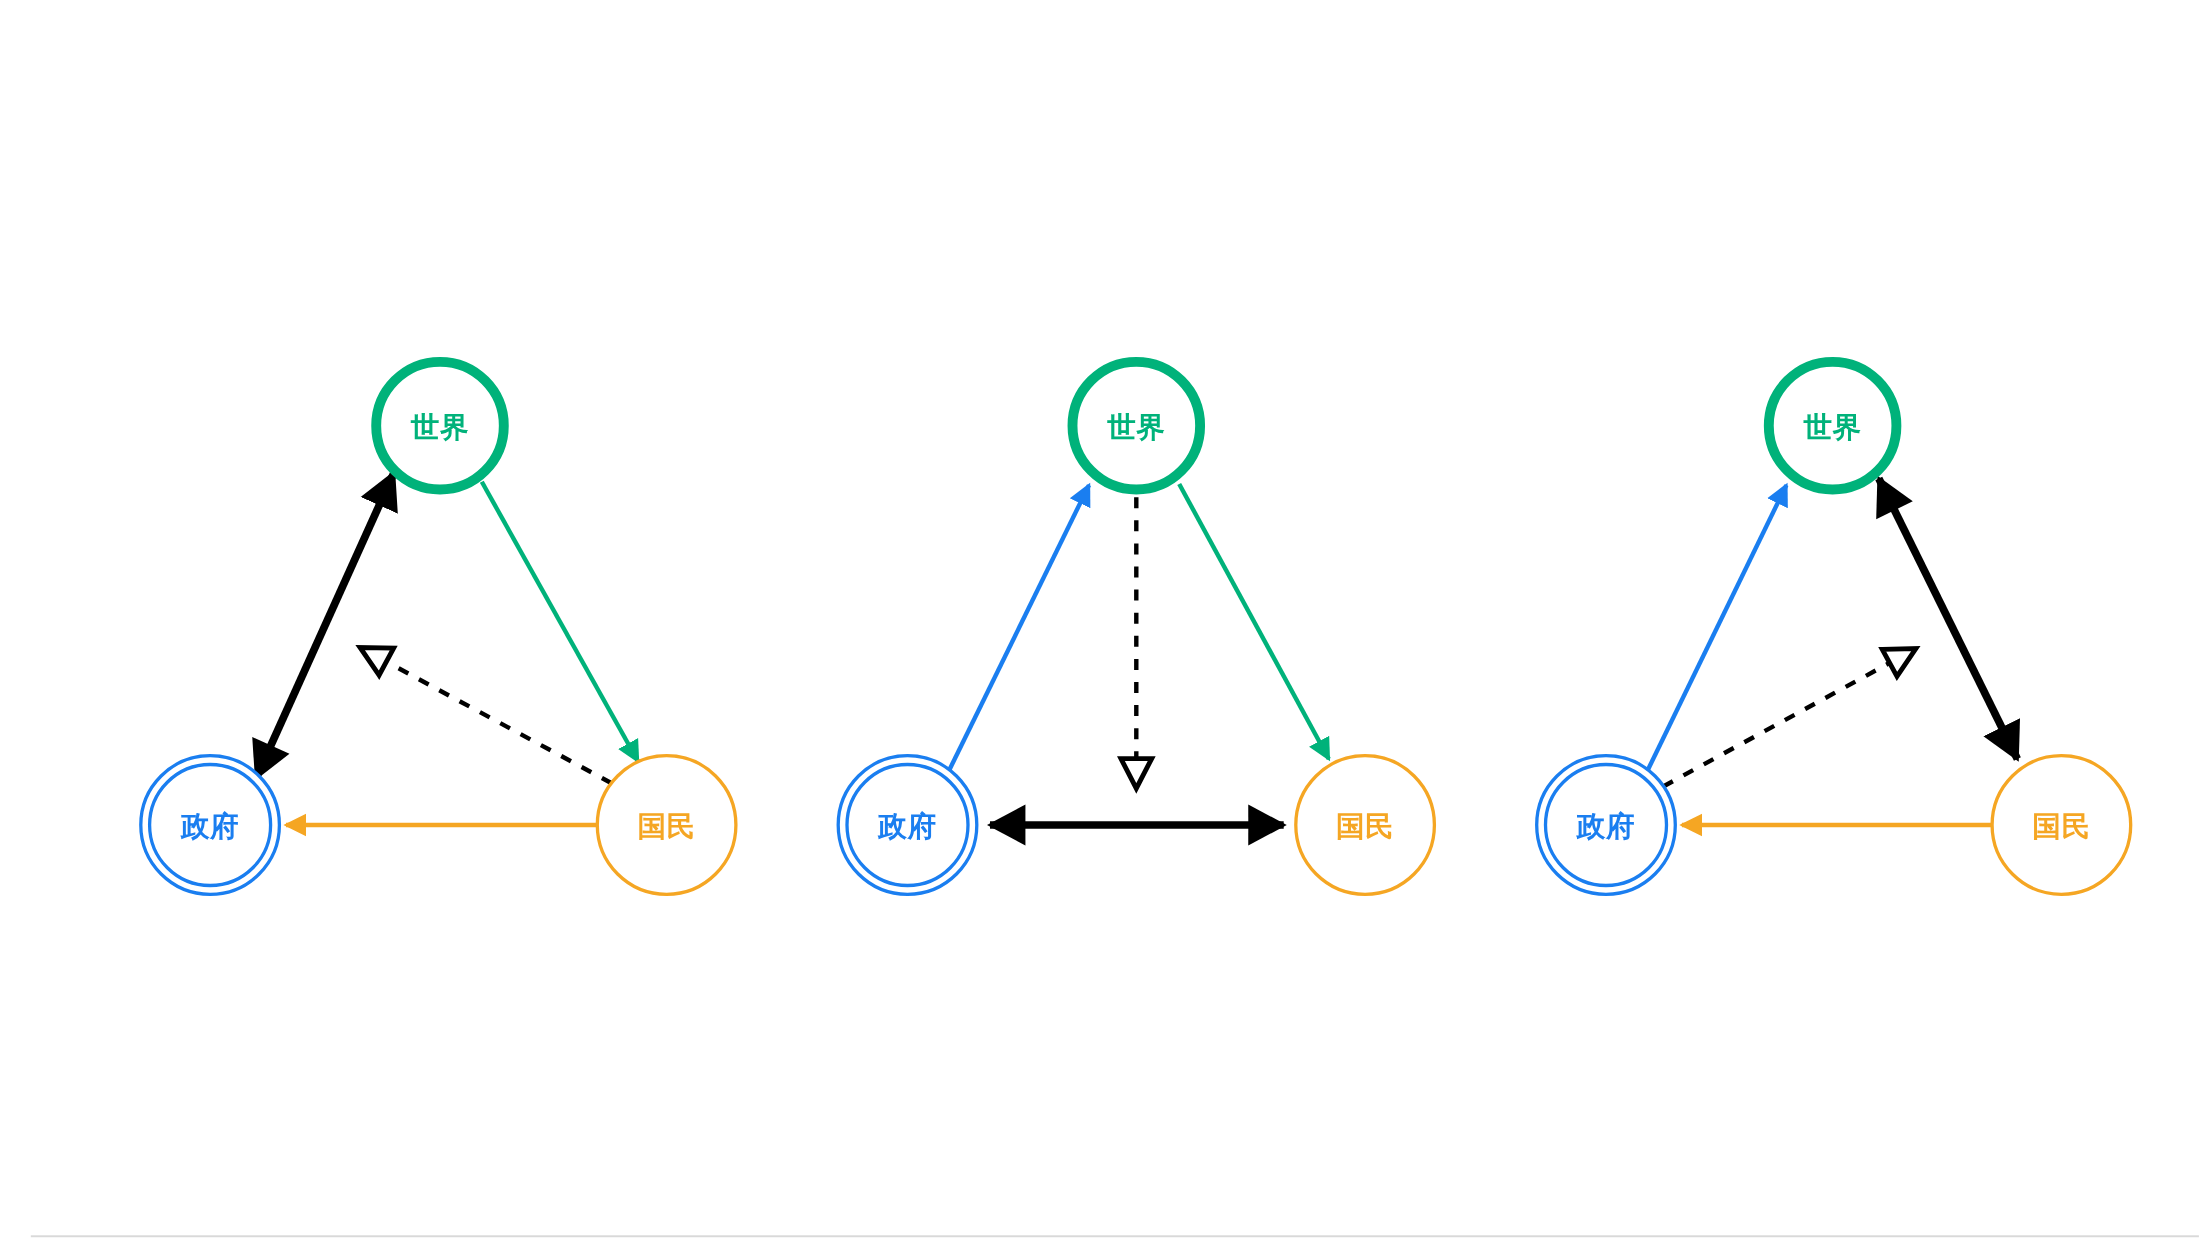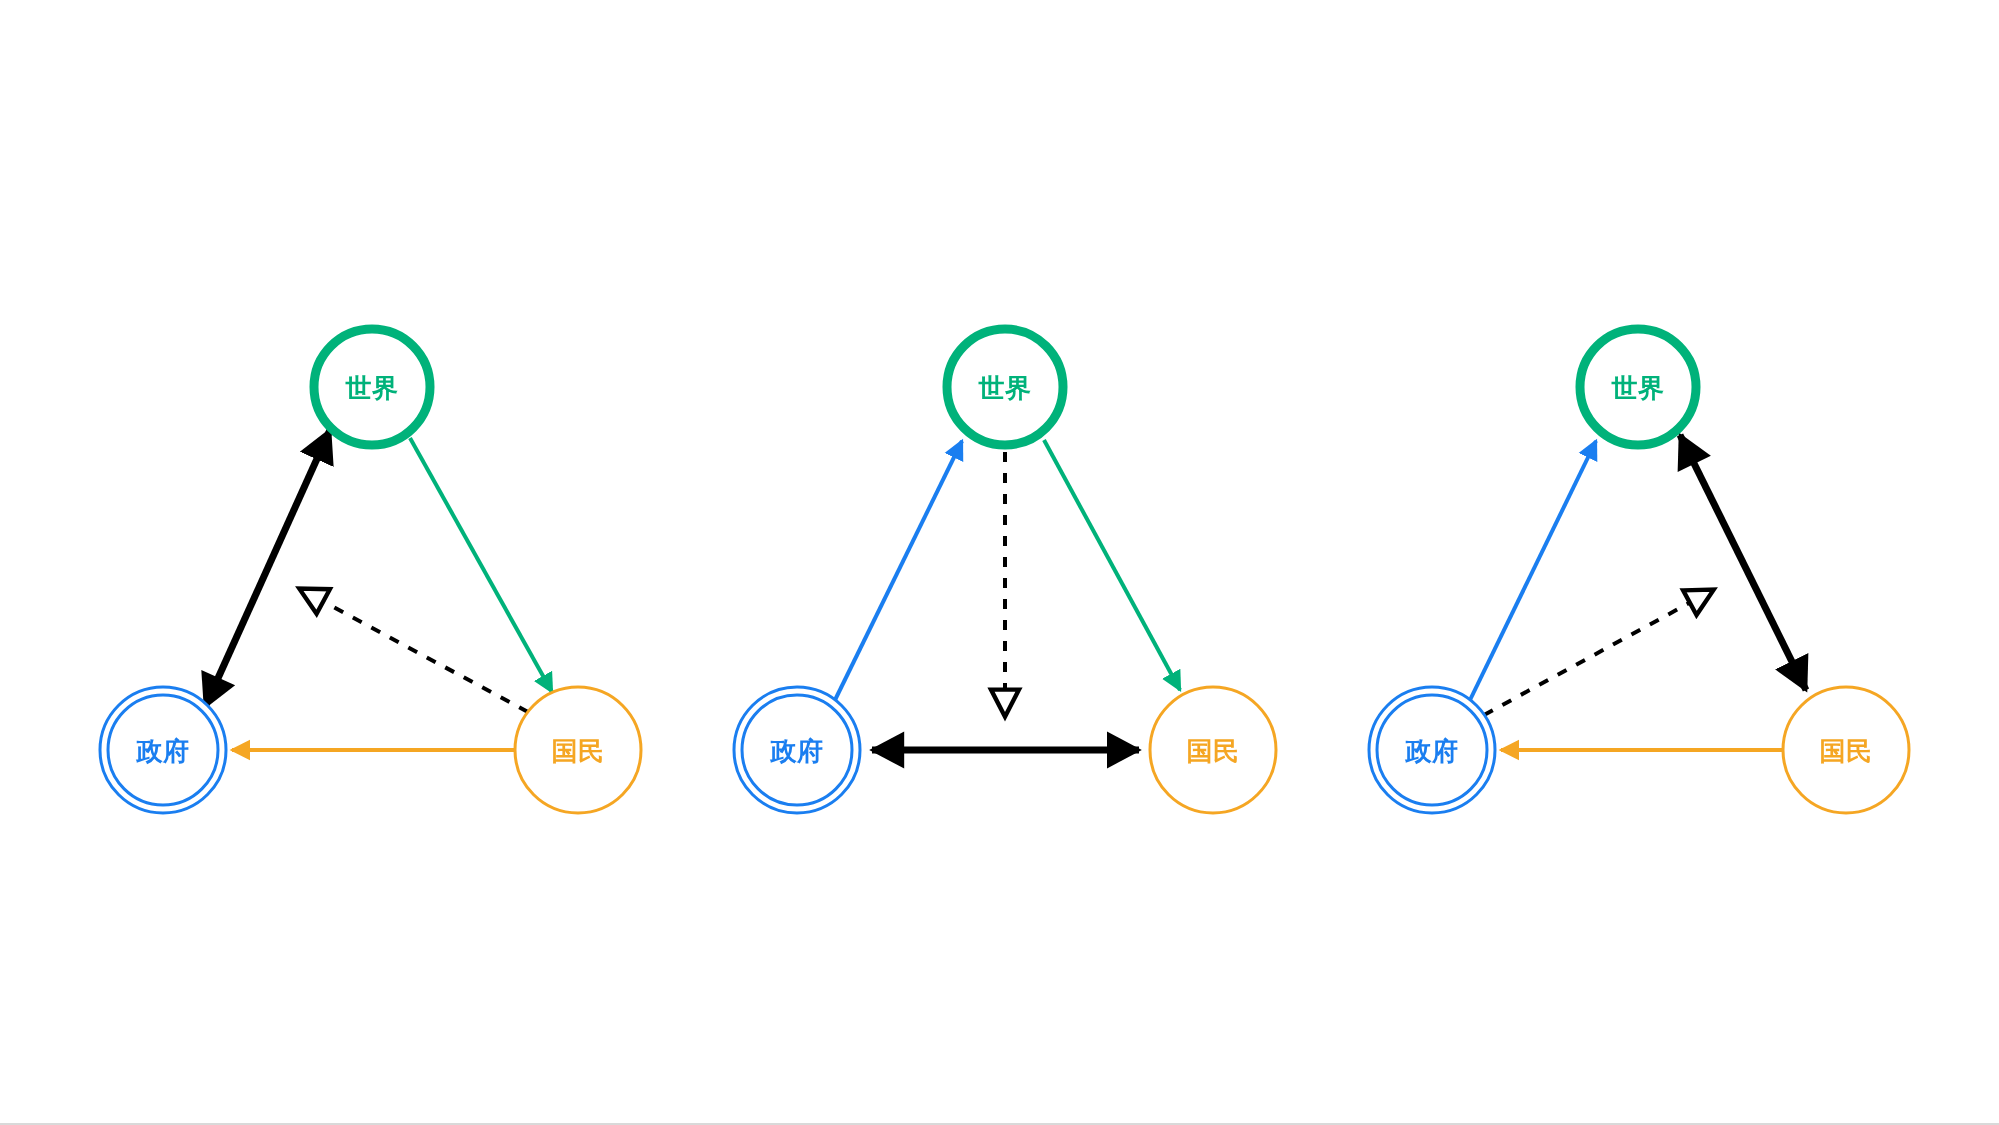--- a/index.html
+++ b/index.html
@@ -12,20 +12,21 @@
     height: 1125px;
     font-family: "Liberation Sans", "DejaVu Sans", sans-serif;
     overflow: hidden;
     position: relative;
   }
   #canvas-root {
     position: relative;
     width: 1694px;
     height: 1125px;
     background: #ffffff;
+    margin-left: 28px;
   }
   svg.diagram-layer {
     position: absolute;
     top: 0;
     left: 0;
     width: 1999px;
     height: 1125px;
     display: block;
   }
   .node-label {

